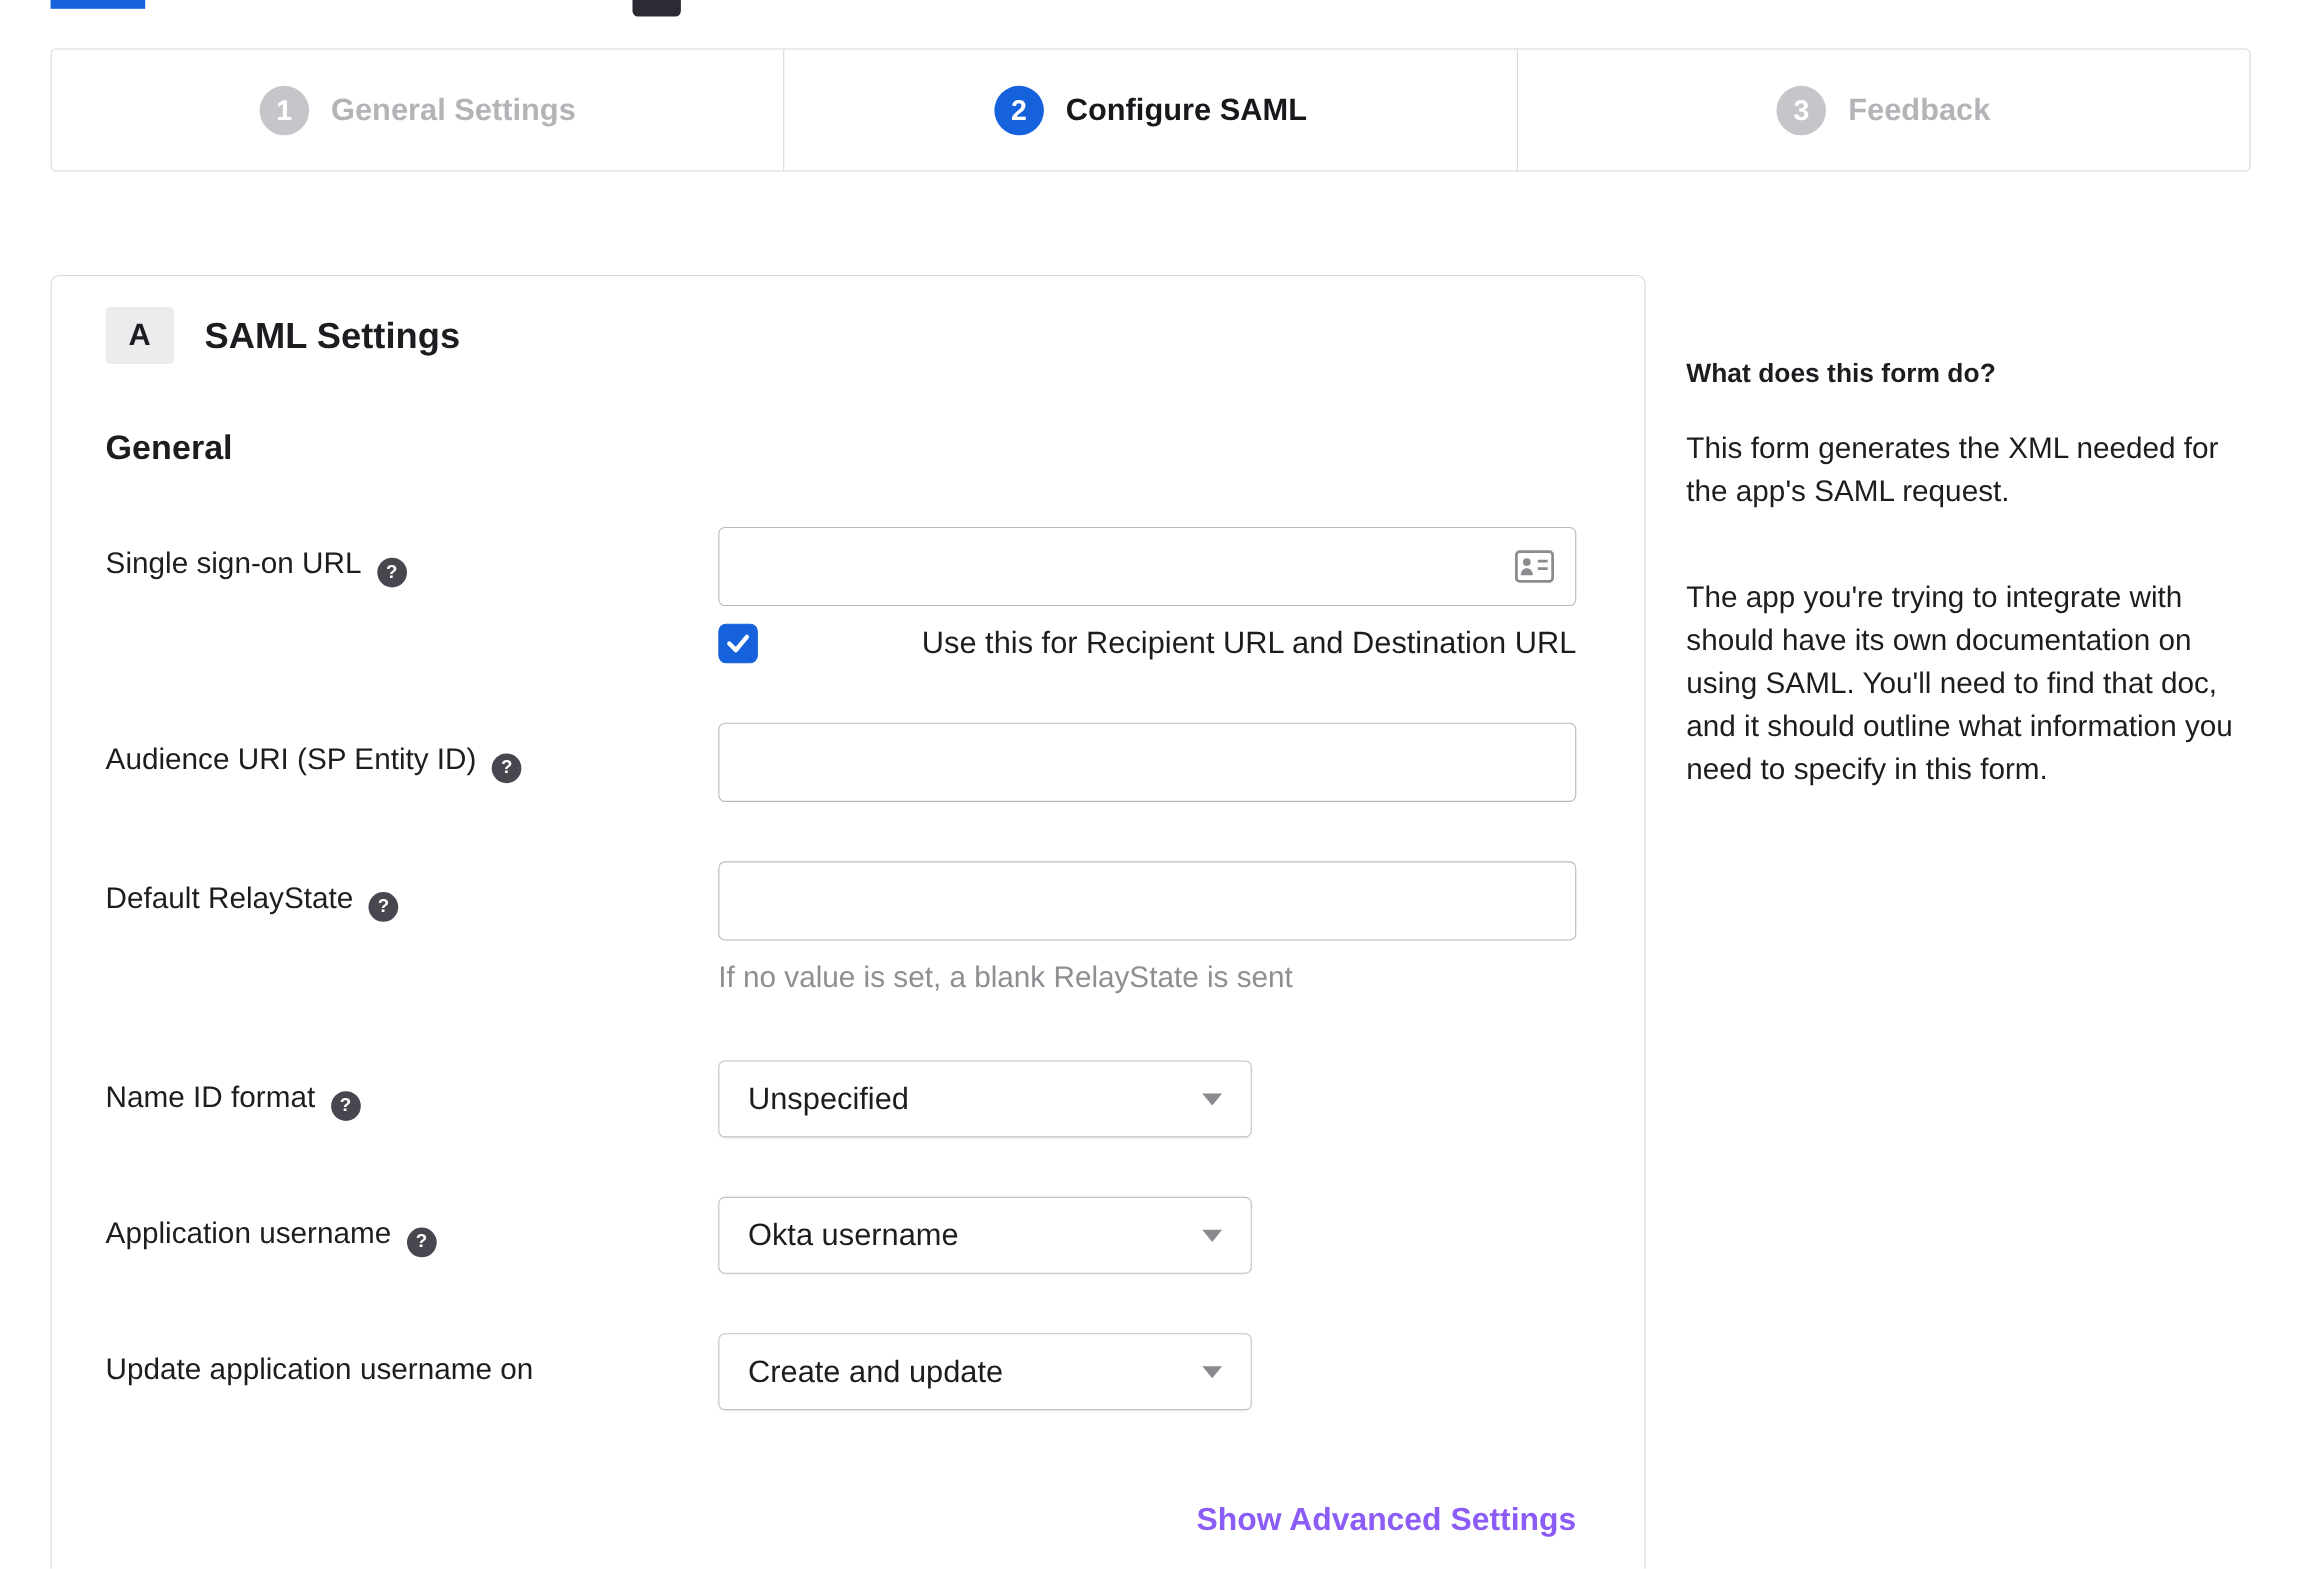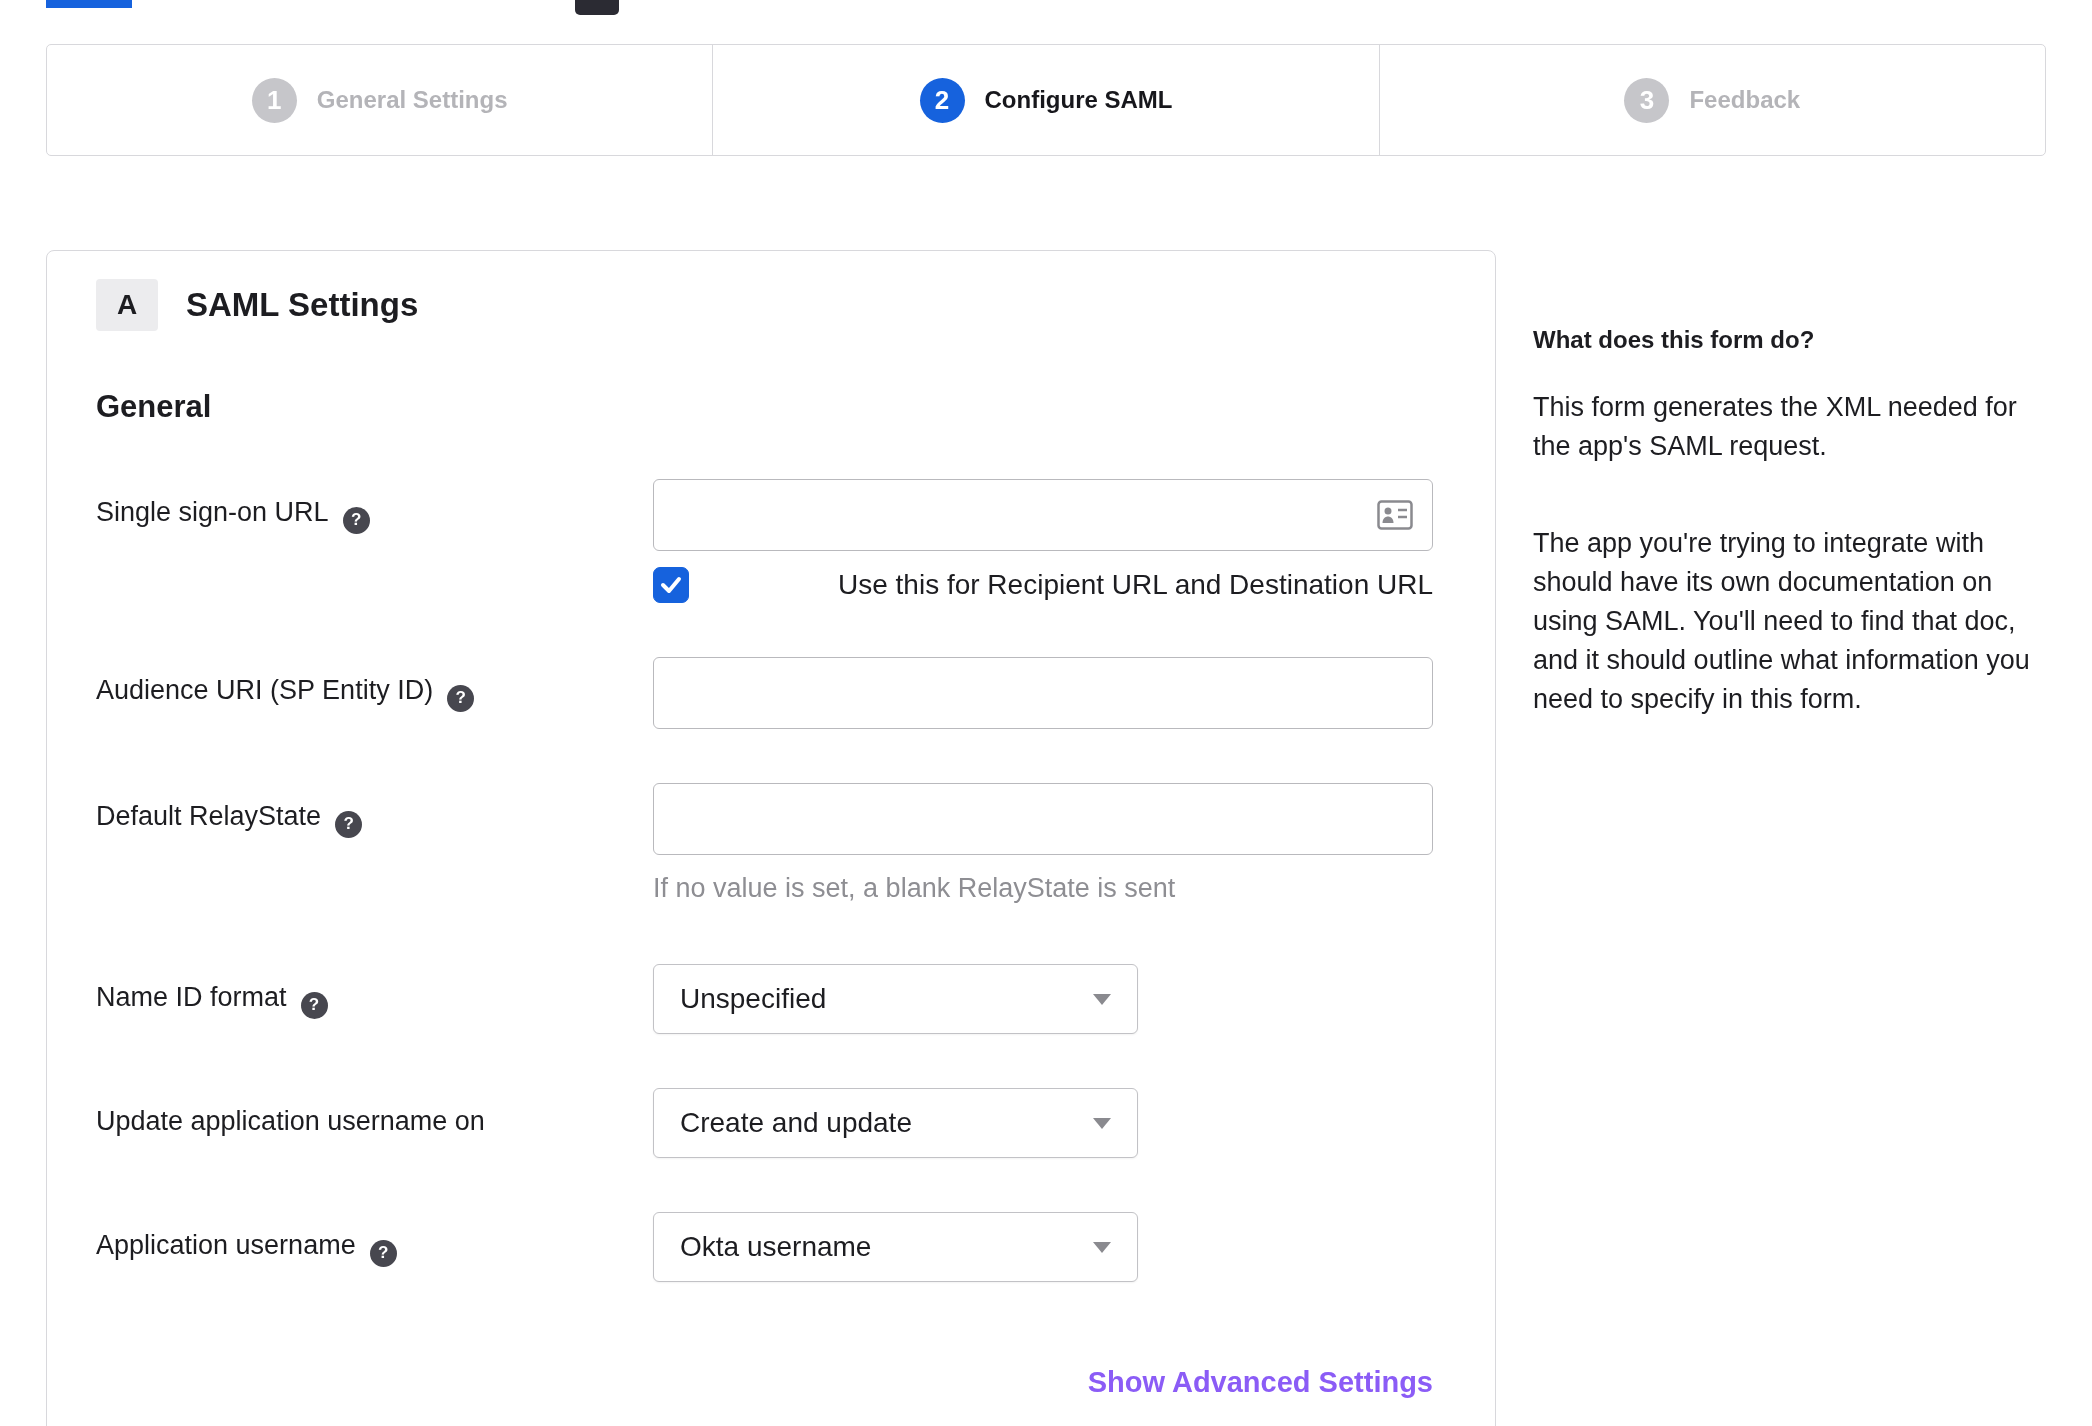--- a/index.html
+++ b/index.html
@@ -36,21 +36,21 @@
     cursor: default;
   }
   .step + .step { border-left: 1px solid #d8d8dc; }
   .step-circle {
     width: 45px; height: 45px; border-radius: 50%;
     background: #c6c6ca; color: #ffffff;
     font-size: 26px; font-weight: bold;
     display: flex; align-items: center; justify-content: center;
     flex: 0 0 auto;
   }
-  .step-label { font-size: 24px; font-weight: bold; color: #b4b4b8; }
+  .step-label { font-size: 28px; font-weight: bold; color: #b4b4b8; }
   .step.active .step-circle { background: #1662dd; }
   .step.active .step-label { color: #17171c; }
 
   
   .content { display: flex; align-items: flex-start; margin: 94px 46px 0 46px; }
 
   .card {
     width: 1450px;
     flex: 0 0 auto;
     border: 1px solid #d8d8dc;
@@ -243,37 +243,37 @@
       <div class="control-cell">
         <div class="select">
           <span>Unspecified</span>
           <span class="select-arrow"></span>
         </div>
       </div>
     </div>
 
     <div class="form-row">
       <div class="label-cell">
+        <span class="label-text">Application username</span><span class="help-icon">?</span>
+      </div>
+      <div class="control-cell">
+        <div class="select">
+          <span>Okta username</span>
+          <span class="select-arrow"></span>
+        </div>
+      </div>
+    </div>
+
+    <div class="form-row">
+      <div class="label-cell">
         <span class="label-text">Update application username on</span>
       </div>
       <div class="control-cell">
         <div class="select">
           <span>Create and update</span>
-          <span class="select-arrow"></span>
-        </div>
-      </div>
-    </div>
-
-    <div class="form-row">
-      <div class="label-cell">
-        <span class="label-text">Application username</span><span class="help-icon">?</span>
-      </div>
-      <div class="control-cell">
-        <div class="select">
-          <span>Okta username</span>
           <span class="select-arrow"></span>
         </div>
       </div>
     </div>
 
     <div class="advanced-row">
       <a class="advanced-link">Show Advanced Settings</a>
     </div>
 
   </div>

